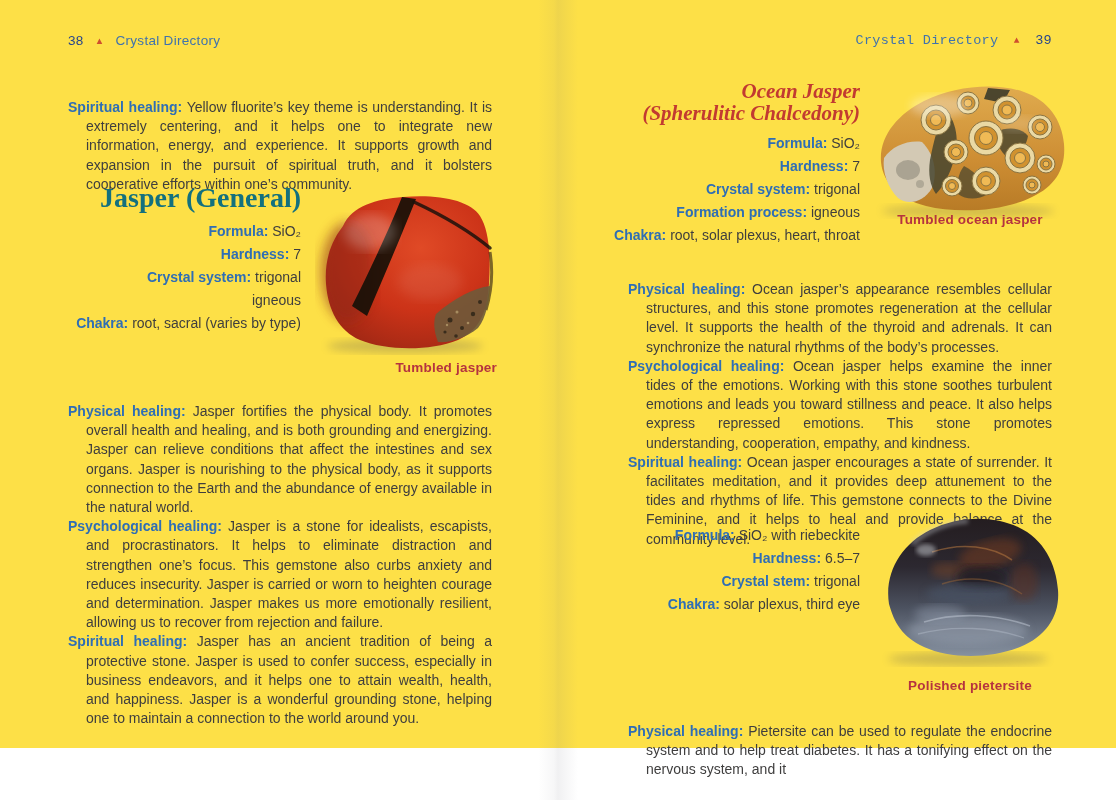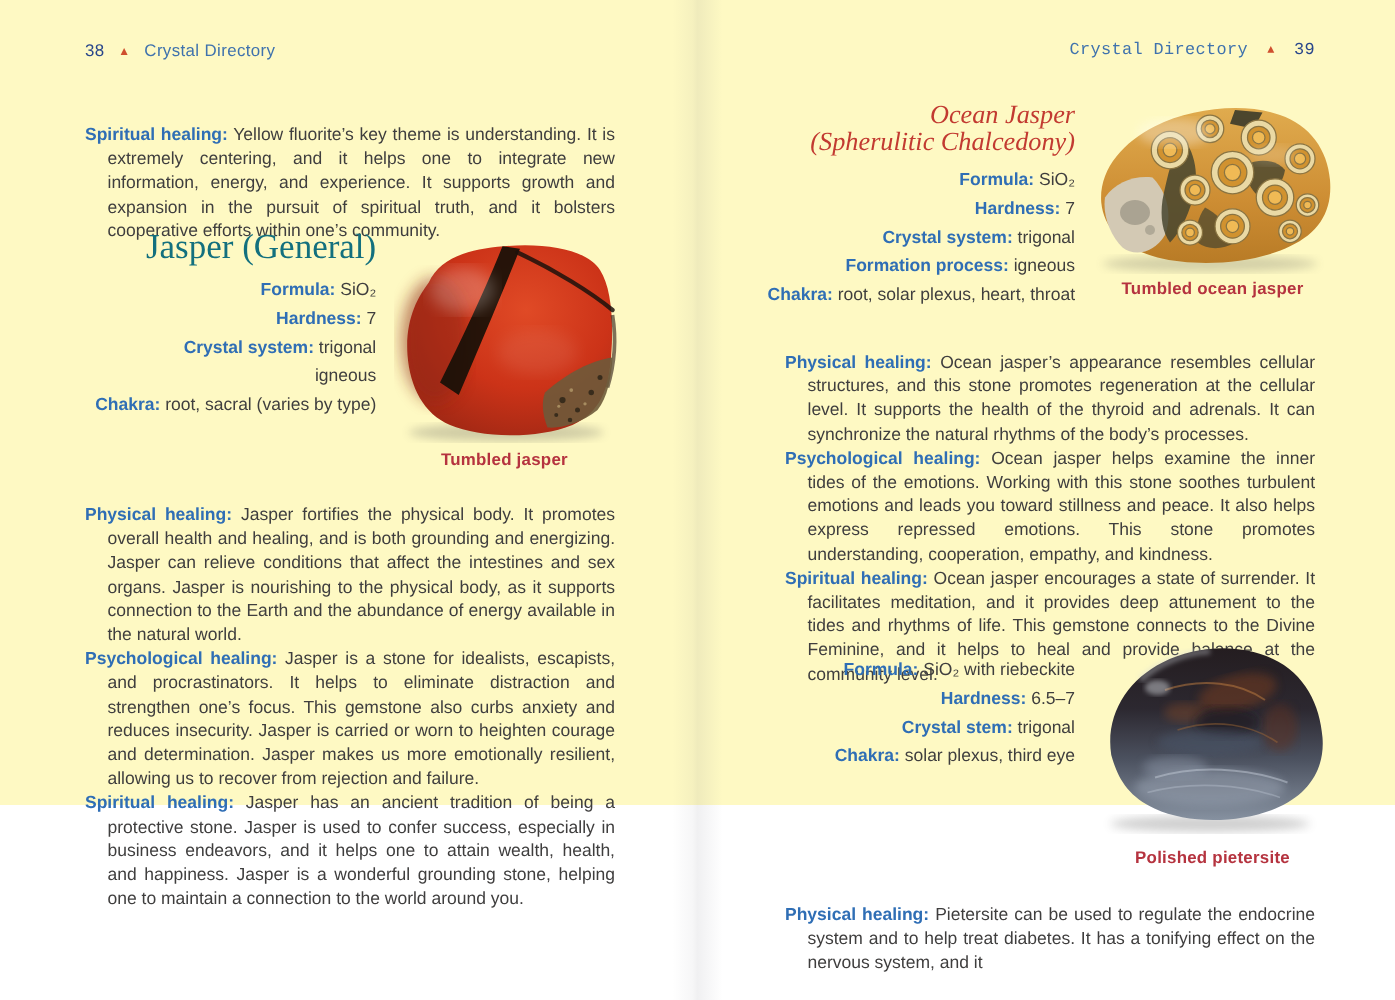--- a/index.html
+++ b/index.html
@@ -1,35 +1,35 @@
 <!DOCTYPE html>
 <html><head>
 <meta charset="utf-8">
 <style>
   html,body{margin:0;padding:0;overflow:hidden;}
   body{width:1116px;height:800px;background:#ffffff;font-family:"Liberation Sans",sans-serif;color:#3f3e3e;}
-  .spread{position:relative;width:1116px;height:644px;background:#fef9c3;}
+  .spread{position:relative;width:1116px;height:748px;background:#fde047;}
   .gutter{position:absolute;left:538px;top:0;width:40px;height:800px;
     background:linear-gradient(90deg,rgba(0,0,0,0) 0%,rgba(110,110,125,.06) 40%,rgba(110,110,125,.10) 50%,rgba(0,0,0,0) 100%);}
   .page{position:absolute;top:0;width:558px;height:800px;}
   .page.left{left:0;}
   .page.right{left:558px;}
 
   .pg-header{position:absolute;top:33px;font-size:13.5px;letter-spacing:.3px;color:#3f72ad;}
   .pg-header .num{color:#28468b;}
   .pg-header .tri{color:#cf4f2e;font-size:9.5px;vertical-align:1.5px;padding:0 7px;}
   .hdr-left{left:68px;}
   .hdr-right{right:64px;text-align:right;font-family:Liberation Mono, monospace;}
 
   .para-block{position:absolute;width:424px;margin-top:20px;}
   .para{margin:0;text-align:justify;font-size:14px;line-height:19.2px;padding-left:18px;text-indent:-18px;}
   .lbl{color:#2f6eb5;font-weight:bold;}
 
   .entry-head{position:absolute;text-align:right;}
-  .entry-title{font-family:"Liberation Serif",serif;font-weight:normal;color:#13707e;font-size:28px;line-height:30px;margin:0 0 7px 0;}
+  .entry-title{font-family:"Liberation Serif",serif;font-weight:bold;color:#13707e;font-size:28px;line-height:30px;margin:0 0 7px 0;}
   .entry-title.red{color:#c23a31;font-style:italic;font-size:21px;line-height:22px;margin:0;}
   .entry-title.small{font-size:26px;line-height:28px;}
   .stats{font-size:14px;line-height:23px;text-align:right;}
   .stats .stat{white-space:nowrap;}
 
   .stone{position:absolute;}
   .caption{position:absolute;text-align:center;font-size:13.5px;font-weight:bold;color:#b5333f;letter-spacing:.2px;}
 </style>
 </head>
 <body>
@@ -95,21 +95,21 @@
         </g>
         <g fill="#c9b27c" opacity=".6">
           <circle cx="147" cy="122" r="1.5"></circle>
             <circle cx="158" cy="133" r="1.3"></circle>
             <circle cx="137" cy="135" r="1.2"></circle>
         </g>
         <ellipse cx="60" cy="42" rx="26" ry="18" fill="#ffffff" opacity=".22" filter="url(#bl6)"></ellipse>
         <ellipse cx="120" cy="92" rx="32" ry="18" fill="#ffffff" opacity=".07" filter="url(#bl6)"></ellipse>
       </svg>
     </div>
-    <div class="caption" style="left:310px;top:360px;width:187px;">Tumbled jasper</div>
+    <div class="caption" style="left:310px;top:360px;width:187px;text-align:right;">Tumbled jasper</div>
 
     <div class="para-block" style="left:68px;top:382px;">
       <p class="para">
         <span class="lbl">Physical healing:</span>
         <span>Jasper fortifies the physical body. It promotes overall health and healing, and is both grounding and energizing. Jasper can relieve conditions that affect the intestines and sex organs. Jasper is nourishing to the physical body, as it supports connection to the Earth and the abundance of energy available in the natural world.</span>
       </p>
       <p class="para">
         <span class="lbl">Psychological healing:</span>
         <span>Jasper is a stone for idealists, escapists, and procrastinators. It helps to eliminate distraction and strengthen one’s focus. This gemstone also curbs anxiety and reduces insecurity. Jasper is carried or worn to heighten courage and determination. Jasper makes us more emotionally resilient, allowing us to recover from rejection and failure.</span>
       </p>
@@ -217,21 +217,21 @@
           <g>
               <circle cx="164" cy="105" r="9" fill="#ead9a4"></circle>
               <circle cx="164" cy="105" r="6" fill="#d1922f"></circle>
               <circle cx="164" cy="105" r="3" fill="#f0ba55"></circle>
             </g>
         </g>
         <ellipse cx="72" cy="26" rx="30" ry="11" fill="#ffffff" opacity=".3" filter="url(#obl)"></ellipse>
         <ellipse cx="150" cy="44" rx="20" ry="8" fill="#ffffff" opacity=".15" filter="url(#obl)"></ellipse>
       </svg>
     </div>
-    <div class="caption" style="left:310px;top:223px;width:204px;">Tumbled ocean jasper</div>
+    <div class="caption" style="left:310px;top:212px;width:204px;">Tumbled ocean jasper</div>
 
     <div class="para-block" style="left:70px;top:260px;">
       <p class="para">
         <span class="lbl">Physical healing:</span>
         <span>Ocean jasper’s appearance resembles cellular structures, and this stone promotes regeneration at the cellular level. It supports the health of the thyroid and adrenals. It can synchronize the natural rhythms of the body’s processes.</span>
       </p>
       <p class="para">
         <span class="lbl">Psychological healing:</span>
         <span>Ocean jasper helps examine the inner tides of the emotions. Working with this stone soothes turbulent emotions and leads you toward stillness and peace. It also helps express repressed emotions. This stone promotes understanding, cooperation, empathy, and kindness.</span>
       </p>

